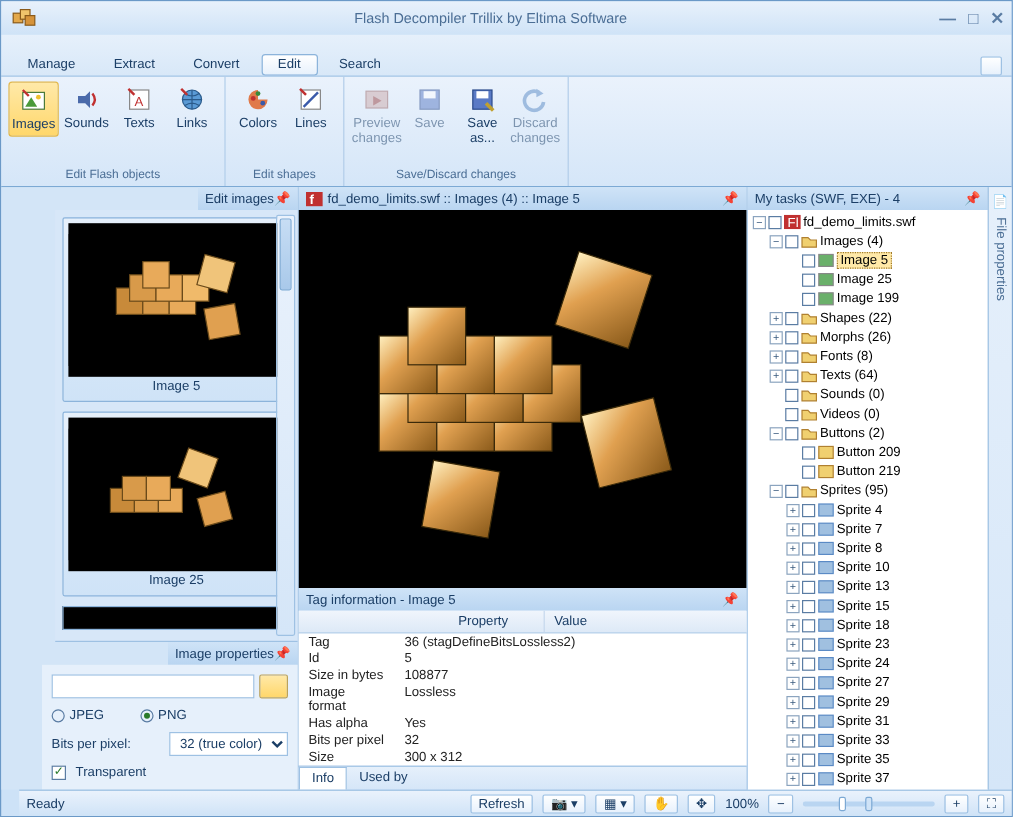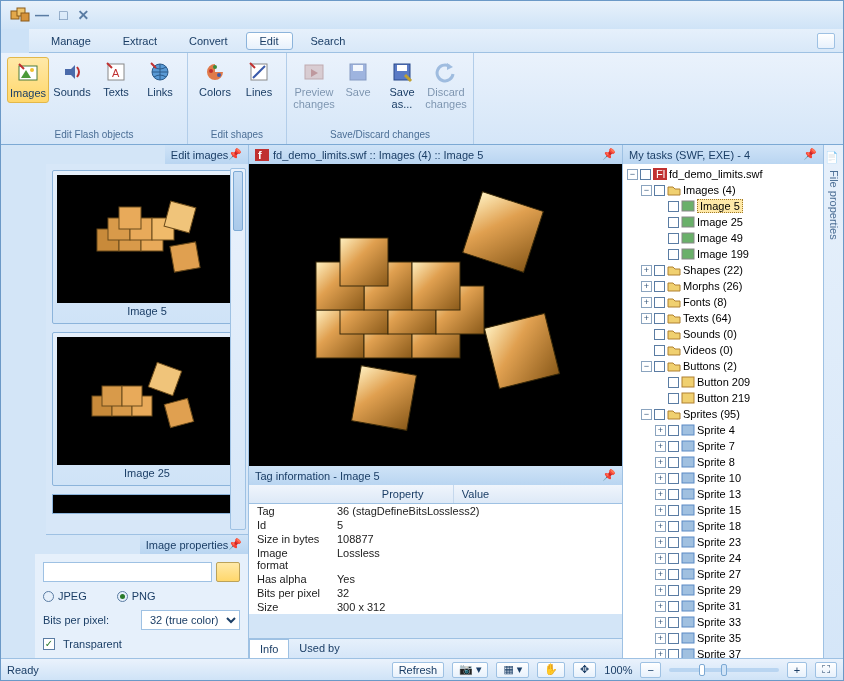--- a/index.html
+++ b/index.html
@@ -6,21 +6,21 @@
   body { width: 844px; height: 681px; background: #cde2f7; display: flex; flex-direction: column; border: 1px solid #6b99c7; overflow: hidden; }
 
   
   .titlebar { height: 28px; background: linear-gradient(#e8f1fb,#cfe3f7); display: flex; align-items: center; padding: 0 6px; }
   .app-icon { width: 28px; height: 20px; display:flex; align-items:center; justify-content:center; }
   .app-title { flex: 1; text-align: center; color: #4b6e95; font-size: 12px; }
   .win-btns { display: flex; gap: 10px; }
   .win-btns span { color:#5a7ca3; cursor: default; font-size: 14px; font-weight: bold; }
 
   
-  .menubar { height: 24px; display: flex; align-items: center; padding: 0 8px; gap: 4px; background: linear-gradient(#e6f0fb,#d8e8f8); border-bottom: 1px solid #9ec1e3; margin-left: 28px; }
+  .menubar { height: 35px; display: flex; align-items: flex-end; padding: 0 8px; gap: 4px; background: linear-gradient(#e6f0fb,#d8e8f8); border-bottom: 1px solid #9ec1e3; }
   .menubar .item { padding: 3px 14px; color: #1b3e66; border-radius: 3px; }
   .menubar .item.active { background: linear-gradient(#fff,#e7f1fc); border: 1px solid #8cb4db; padding: 2px 13px; }
   .menu-spacer { flex: 1; }
   .mini-btn { width:18px; height:16px; border:1px solid #9ec1e3; border-radius:2px; background:linear-gradient(#fff,#e7f1fc); }
 
   
   .ribbon { height: 92px; background: linear-gradient(#eaf2fc,#d5e6f8); display: flex; border-bottom: 1px solid #7ca9d4; }
   .ribbon-group { border-right: 1px solid #b2cde9; padding: 4px 6px 2px; display: flex; flex-direction: column; }
   .rg-buttons { flex: 1; display: flex; gap: 2px; align-items: flex-start; }
   .rg-btn { width: 42px; display: flex; flex-direction: column; align-items: center; padding: 3px 2px; border-radius: 3px; }
@@ -60,56 +60,57 @@
   .preview-body { flex:1; background:#000; position:relative; min-height:0; }
   .gold-canvas { width:100%; height:100%; display:flex; align-items:center; justify-content:center; }
   .taginfo-body { background:#fff; }
   .taginfo-head { display:flex; background:linear-gradient(#f0f5fc,#dde9f7); border-bottom:1px solid #9ec1e3;justify-content:center; }
   .taginfo-head div { padding:3px 8px; color:#1b3e66; }
   .taginfo-head .prop { width:80px; border-right:1px solid #c5d8ed; }
   .taginfo-rows { background:#fff; }
   .taginfo-rows .row { display:flex; }
   .taginfo-rows .row div { padding:1px 8px; color:#222; }
   .taginfo-rows .prop { width:80px; }
-  .tabs-row { display:flex; background:linear-gradient(#e6f0fb,#d5e6f8); border-top:1px solid #9ec1e3;margin-top:24px; }
+  .tabs-row { display:flex; background:linear-gradient(#e6f0fb,#d5e6f8); border-top:1px solid #9ec1e3; }
   .tabs-row .tab { padding:3px 10px; color:#1b3e66; }
   .tabs-row .tab.active { background:#fff; border:1px solid #9ec1e3; border-bottom:none; }
 
   .right-col { width:200px; display:flex; flex-direction:column; }
   .tree-body { flex:1; background:#fff; overflow:auto; padding:2px; font-size:11px; color:#000; }
   .tree-node { display:flex; align-items:center; gap:2px; height:16px; white-space:nowrap; }
   .expander { width:11px; height:11px; border:1px solid #8ba4bf; font-size:9px; line-height:9px; text-align:center; color:#395a7e; background:#fff; cursor:default; }
   .expander.blank { border:none; }
   .cb { width:11px; height:11px; border:1px solid #5a7ca3; background:#fff; }
   .nicon { width:14px; height:12px; display:flex; align-items:center; justify-content:center; }
   .tree-node.selected span.lbl { background:#ffe9a8; border:1px dotted #a07a2a; padding:0 2px; }
   .ind { display:inline-block; }
 
   .side-tab { width:20px; background:linear-gradient(#e6f0fb,#d5e6f8); border-left:1px solid #9ec1e3; writing-mode:vertical-rl; display:flex; align-items:center; padding:6px 2px; color:#4b6e95; gap:6px; }
 
   
-  .statusbar { height:22px; background:linear-gradient(#eaf2fc,#cfe3f7); border-top:1px solid #9ec1e3; display:flex; align-items:center; padding:0 6px; gap:8px; color:#1b3e66; }
+  .statusbar { height:22px; background:linear-gradient(#eaf2fc,#cfe3f7); border-top:1px solid #9ec1e3; display:flex; align-items:center; padding:0 6px; gap:8px; color:#1b3e66;margin-left:15px; }
   .statusbar .spacer { flex:1; }
   .sb-btn { height:16px; padding:0 6px; border:1px solid #9ec1e3; background:linear-gradient(#fff,#e7f1fc); border-radius:2px; display:flex; align-items:center; gap:3px; }
   .zoom-track { width:110px; height:4px; background:#b9d5f1; border-radius:2px; position:relative; }
   .zoom-track .marker { position:absolute; top:-4px; width:6px; height:12px; background:#fff; border:1px solid #7ca9d4; border-radius:2px; }
 
   svg { display:block; }
 </style>
 </head>
 <body>
 
 <div class="titlebar">
   <div class="app-icon">
     <svg width="22" height="18" viewBox="0 0 22 18">
         <rect x="1" y="5" width="8" height="8" fill="#e3a84a" stroke="#8a5a1a"></rect>
         <rect x="7" y="2" width="8" height="8" fill="#f0c46b" stroke="#8a5a1a"></rect>
         <rect x="11" y="7" width="8" height="8" fill="#d6933a" stroke="#8a5a1a"></rect>
       </svg>
   </div>
+  <div class="app-title">Flash Decompiler Trillix by Eltima Software</div>
   <div class="win-btns">
     <span>—</span>
     <span>□</span>
     <span>✕</span>
   </div>
 </div>
 
 <div class="menubar">
   <div class="item">Manage</div>
   <div class="item">Extract</div>
@@ -459,31 +460,20 @@
         </div>
         <div class="tree-node">
           <span class="ind" style="width:28px"></span>
           <span class="expander blank"></span>
           <span class="cb"></span>
           <span class="nicon">
             <svg width="14" height="12">
               <rect x="1" y="1" width="12" height="10" fill="#6ab06a" stroke="#888"></rect>
             </svg>
           </span>
-          <span class="lbl">Image 49</span>
-        </div>
-        <div class="tree-node">
-          <span class="ind" style="width:28px"></span>
-          <span class="expander blank"></span>
-          <span class="cb"></span>
-          <span class="nicon">
-            <svg width="14" height="12">
-              <rect x="1" y="1" width="12" height="10" fill="#6ab06a" stroke="#888"></rect>
-            </svg>
-          </span>
           <span class="lbl">Image 199</span>
         </div>
         <div class="tree-node">
           <span class="ind" style="width:14px"></span>
           <span class="expander">+</span>
           <span class="cb"></span>
           <span class="nicon">
             <svg width="14" height="12">
               <path d="M1 3 h5 l2 2 h5 v6 h-12 z" fill="#f0d070" stroke="#b08030"></path>
             </svg>

